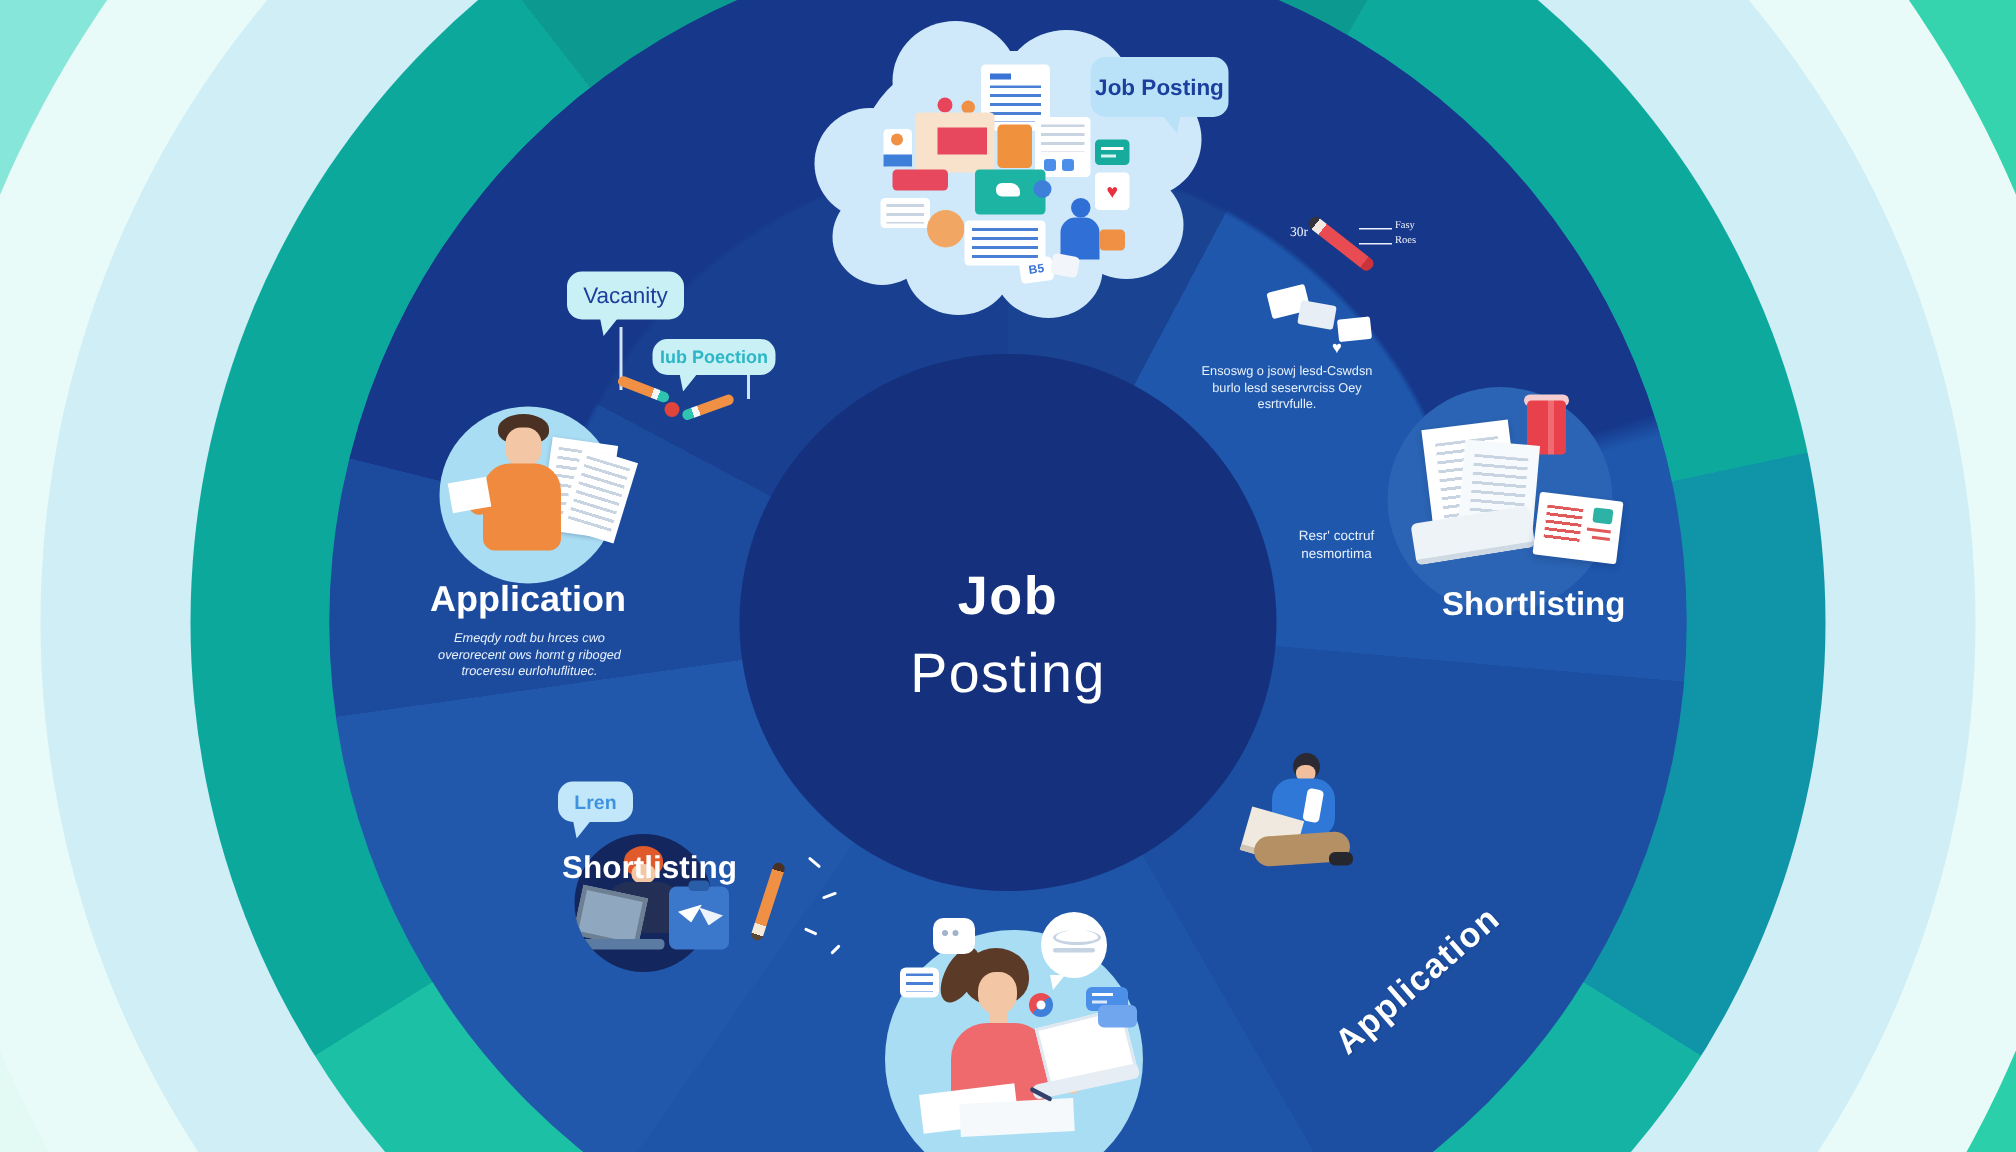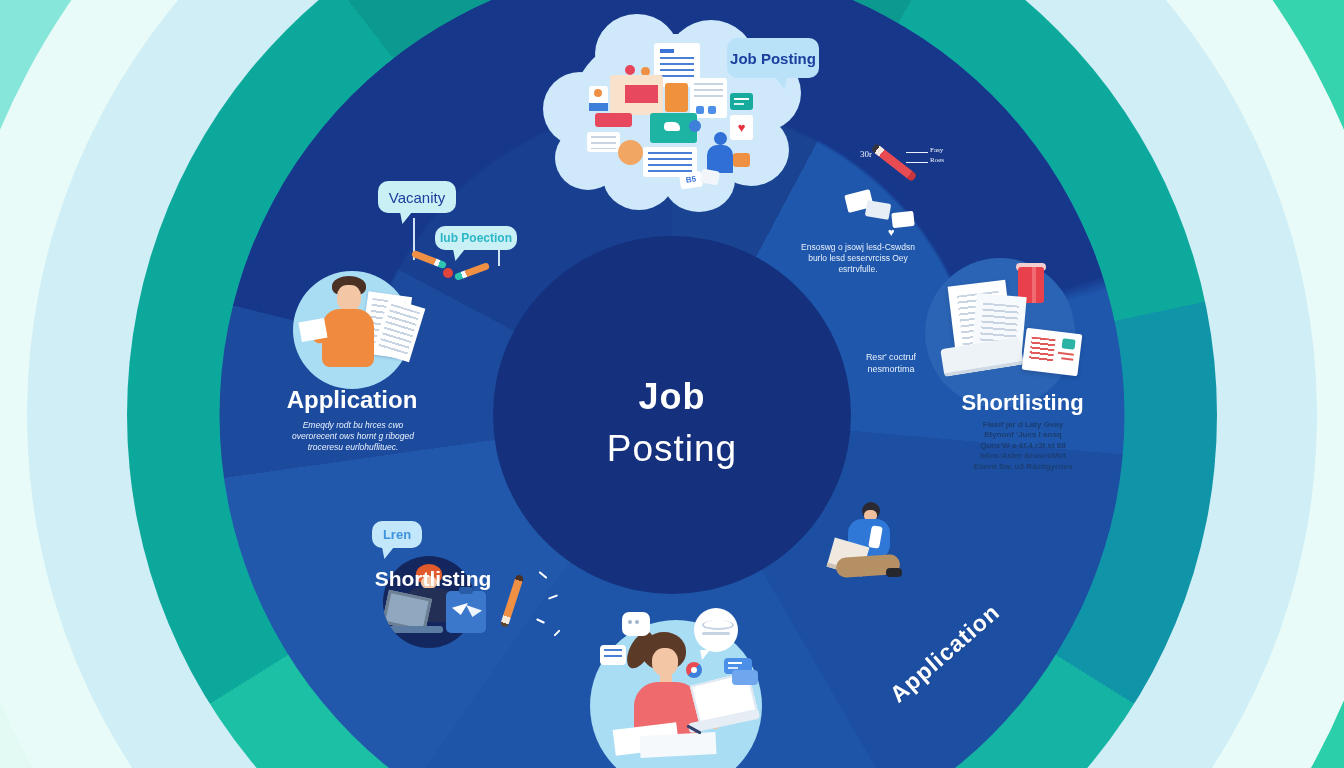--- a/index.html
+++ b/index.html
@@ -223,25 +223,20 @@
     <div class="paper" style="left:94px;top:76px;width:56px;height:42px;transform:rotate(7deg);border-radius:2px;box-shadow:0 2px 4px rgba(15,40,90,.25);">
       <div class="rlines" style="position:absolute;left:6px;top:8px;width:24px;height:24px;"></div>
       <div style="position:absolute;right:6px;top:6px;width:13px;height:10px;background:#2db3a6;border-radius:2px;"></div>
       <div style="position:absolute;right:6px;top:20px;width:16px;height:2px;background:#e05a5a;"></div>
       <div style="position:absolute;right:6px;top:25px;width:12px;height:2px;background:#e05a5a;"></div>
     </div>
   </div>
   <div class="abs ctr pre smallTxt z20" style="left:845px;top:352px;width:92px;font-size:9px;">Resr' coctruf
 nesmortima</div>
   <div class="abs ctr shortTitleR z20">Shortlisting</div>
-  <div class="abs ctr pre navyTxt z20" style="left:967px;top:420px;width:112px;font-size:8px;color:#1c3e71;">Flasif jar d Laty Gvay
-Etynonf 'Jues I ansq
-Qunz'W o 6f.4.r3f.st 88
-b6ns:Aster &amp;ruseoMct
-Ebnrd Sw. u3 R&amp;rdgyrrles</div>
 
   <div class="bubble b-lren z20">
     <span>Lren</span>
     <div class="tail"></div>
   </div>
   <div class="abs darkCircleBL z10">
     <div style="position:absolute;left:33px;top:8px;width:26px;height:20px;border-radius:50% 50% 40% 40%;background:#e05a2b;"></div>
     <div style="position:absolute;left:38px;top:20px;width:16px;height:13px;border-radius:45%;background:#f3c6a5;"></div>
     <div style="position:absolute;left:22px;top:32px;width:48px;height:34px;border-radius:14px 14px 0 0;background:#232f55;"></div>
     <div style="position:absolute;left:2px;top:38px;width:38px;height:28px;background:#8fa8bf;border:3px solid #6c7f93;transform:rotate(12deg);"></div>

